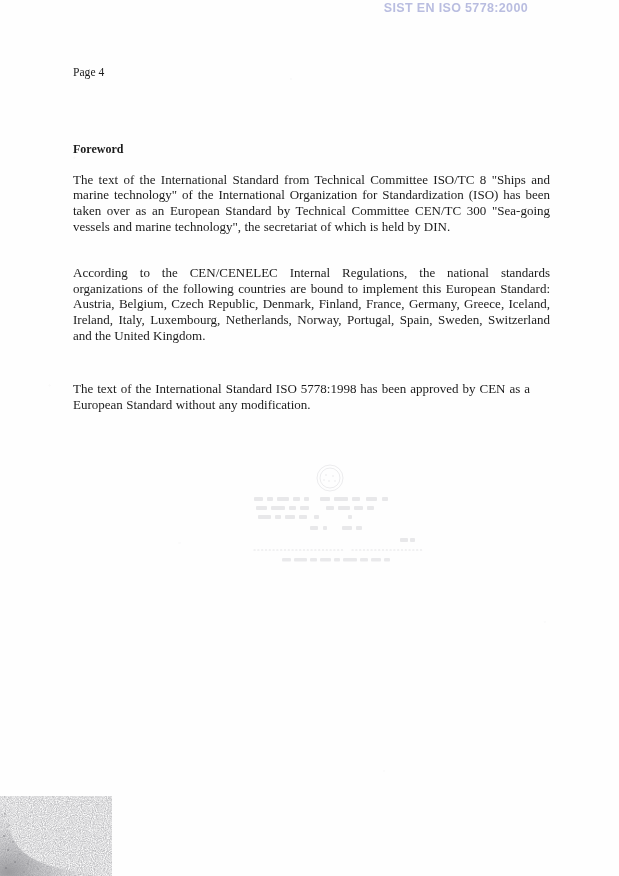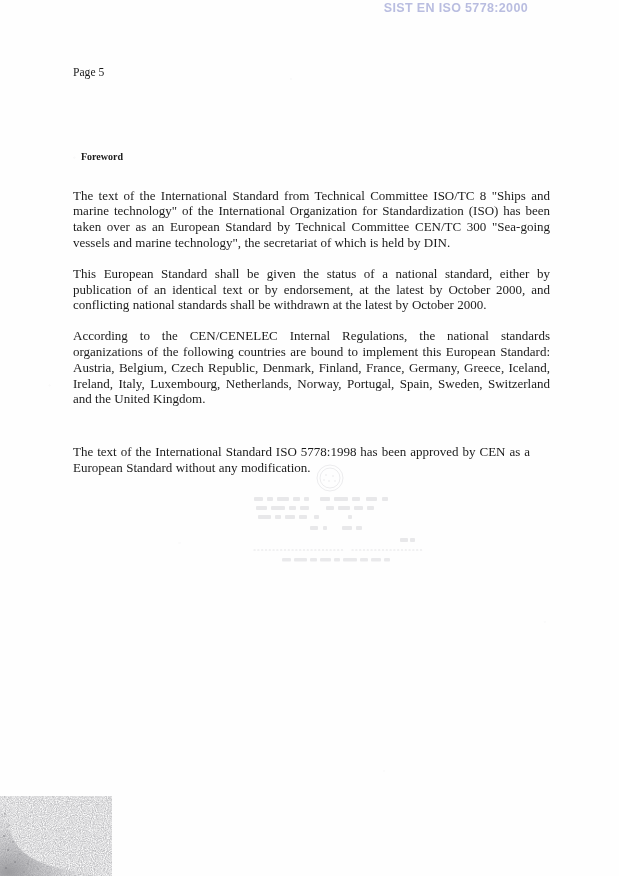--- a/index.html
+++ b/index.html
@@ -64,24 +64,24 @@
   }
 
   .page-ref {
     font-size: 11.6px;
     line-height: 13.6px;
     margin: 0 0 0 0;
   }
   .page-ref div { white-space: nowrap; }
 
   .section-heading {
-    font-size: 10px;
+    font-size: 12px;
     font-weight: bold;
     line-height: 14px;
-    margin: 8px;
+    margin: 0;
   }
 
   .centered-heading {
     font-size: 11.6px;
     font-weight: bold;
     line-height: 14px;
     margin: 0;
     text-align: center;
     letter-spacing: 0.2px;
   }
@@ -136,34 +136,33 @@
 
 <div class="page">
 
   <div class="paper-noise"></div>
 
   <div class="watermark">SIST EN ISO 5778:2000</div>
 
   <div class="doc-body">
 
     <div class="page-ref">
-      <div>Page 5</div>
+      <div>Page 4</div>
     </div>
 
     <div class="gap-foreword"></div>
 
     <h2 class="section-heading">Foreword</h2>
 
     <div class="gap-after-h"></div>
 
     <p class="para">The text of the International Standard from Technical Committee ISO/TC 8 "Ships and marine technology" of the International Organization for Standardization (ISO) has been taken over as an European Standard by Technical Committee CEN/TC 300 "Sea-going vessels and marine technology", the secretariat of which is held by DIN.</p>
 
     <div class="gap-para"></div>
 
-    <p class="para">This European Standard shall be given the status of a national standard, either by publication of an identical text or by endorsement, at the latest by October 2000, and conflicting national standards shall be withdrawn at the latest by October 2000.</p>
 
     <div class="gap-para"></div>
 
     <p class="para">According to the CEN/CENELEC Internal Regulations, the national standards organizations of  the following countries are bound to implement this European Standard: Austria, Belgium, Czech Republic, Denmark, Finland, France, Germany, Greece, Iceland, Ireland, Italy, Luxembourg, Netherlands, Norway, Portugal, Spain, Sweden, Switzerland and the United Kingdom.</p>
 
     <div class="gap-endorse"></div>
 
 
     <div class="gap-after-end"></div>
 

